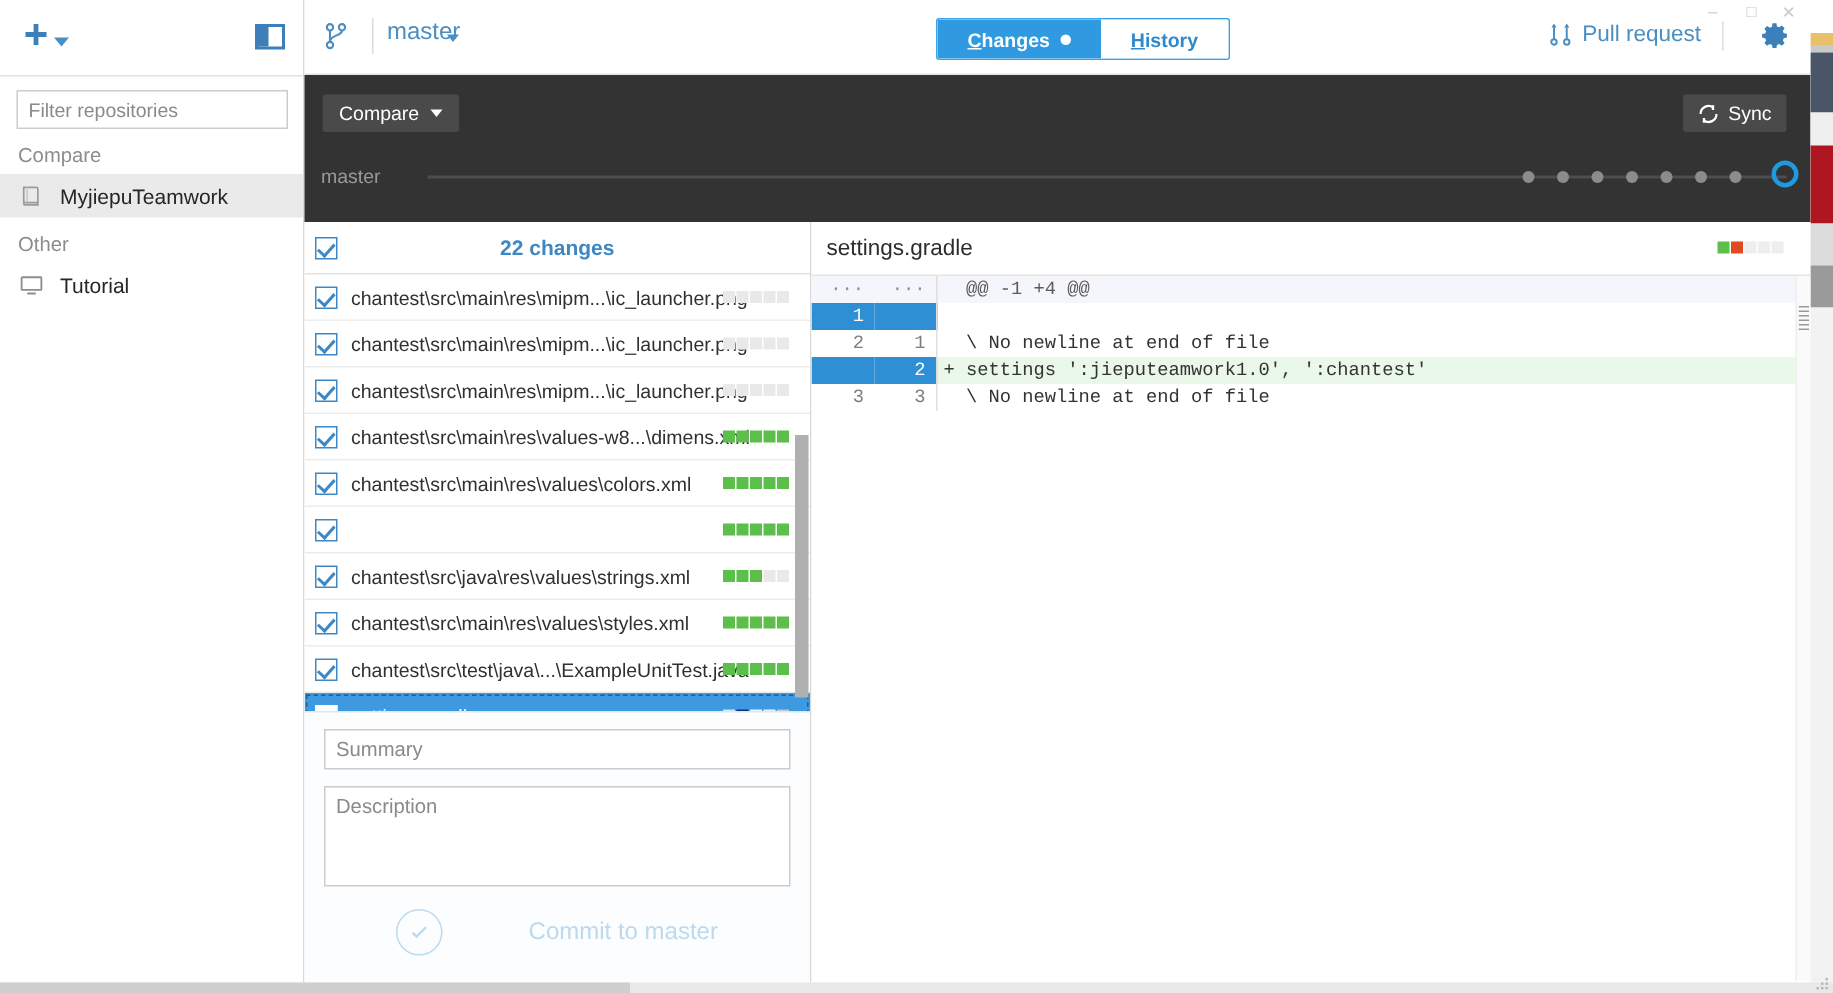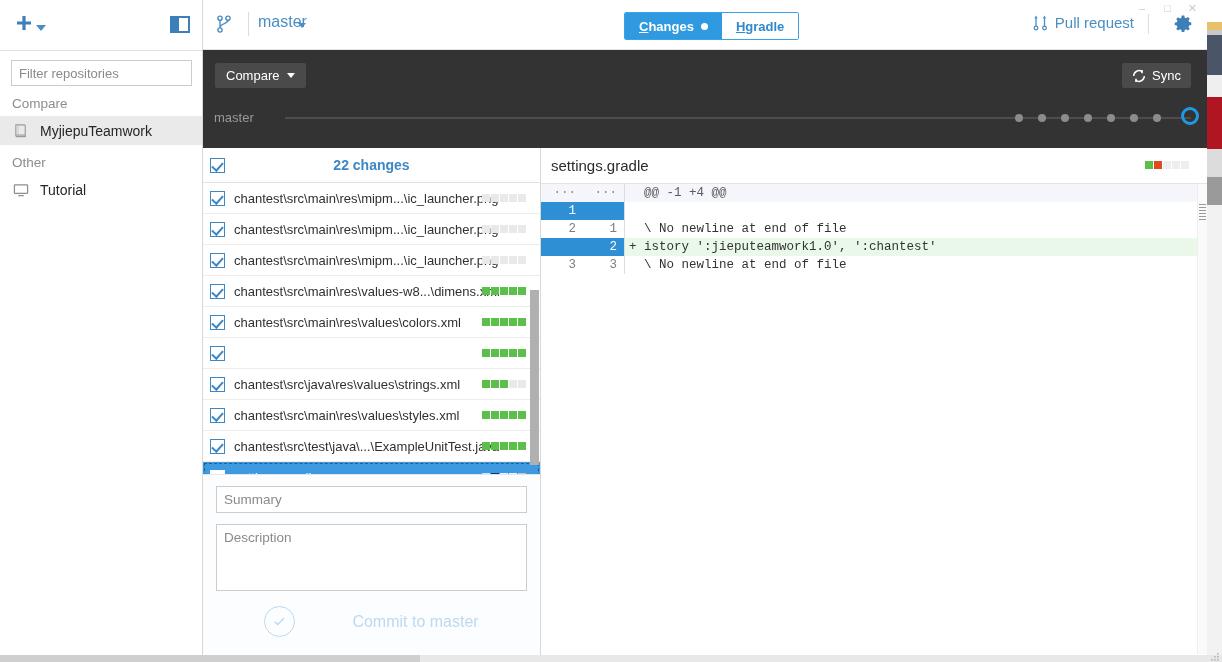--- a/index.html
+++ b/index.html
@@ -141,21 +141,21 @@
   .tabs {
     position: absolute; left: 421px; top: 12px;
     display: flex;
     height: 26px;
     border: 1px solid #3aa3e8;
     border-radius: 2px;
     overflow: hidden;
   }
   .tab {
     display: flex; align-items: center; justify-content: center;
-    padding: 0 14px;
+    padding: 0 20px;
     font-size: 13px;
     font-weight: bold;
     color: #2f89cc;
     background: #fff;
     cursor: default;
     white-space: nowrap;
   }
   .tab.active { background: #2f9ae0; color: #ffffff; }
   .tab u { text-decoration: underline; }
   .tab-dot {
@@ -550,21 +550,21 @@
       <div class="hdr-divider"></div>
       <div class="branch-name">master</div>
       <div class="branch-caret"></div>
 
       <div class="tabs">
         <div class="tab active">
           <span><u>C</u><span>hanges</span></span>
           <span class="tab-dot"></span>
         </div>
         <div class="tab">
-          <span><u>H</u><span>gradle</span></span>
+          <span><u>H</u><span>istory</span></span>
         </div>
       </div>
 
       <div class="pr-btn">
         <span class="pr-icon">
           <svg viewBox="0 0 15 17" width="15" height="17" aria-hidden="true">
             <circle cx="3" cy="14" r="1.8" fill="none" stroke="#4a8ec2" stroke-width="1.3"></circle>
             <circle cx="11.5" cy="14" r="1.8" fill="none" stroke="#4a8ec2" stroke-width="1.3"></circle>
             <path d="M3 12.2V4.2M11.5 12.2V4.2" fill="none" stroke="#4a8ec2" stroke-width="1.3"></path>
             <path d="M1.3 4.4 3 1.6l1.7 2.8zM9.8 4.4l1.7-2.8 1.7 2.8z" fill="#4a8ec2"></path>
@@ -755,21 +755,21 @@
             <b style="background: rgb(224, 74, 32);"></b>
             <b style="background: rgb(238, 238, 238);"></b>
             <b style="background: rgb(238, 238, 238);"></b>
             <b style="background: rgb(238, 238, 238);"></b>
           </span>
       </div>
       <div class="diff-body" id="diffbody">
           <div class="dline hunk"><span class="gutter">···</span><span class="gutter sep">···</span><span class="code">  @@ -1 +4 @@</span></div>
           <div class="dline del"><span class="gutter hl">1</span><span class="gutter sep hl"></span></div>
           <div class="dline ctx"><span class="gutter">2</span><span class="gutter sep">1</span><span class="code">  \ No newline at end of file</span></div>
-          <div class="dline add"><span class="gutter hl"></span><span class="gutter sep hl">2</span><span class="code">+ istory ':jieputeamwork1.0', ':chantest'</span></div>
+          <div class="dline add"><span class="gutter hl"></span><span class="gutter sep hl">2</span><span class="code">+ settings ':jieputeamwork1.0', ':chantest'</span></div>
           <div class="dline ctx"><span class="gutter">3</span><span class="gutter sep">3</span><span class="code">  \ No newline at end of file</span></div>
         </div>
       <div class="diff-scroll-v"></div>
       <div class="diff-grip">
         <svg viewBox="0 0 7 36" width="7" height="36" aria-hidden="true">
           <g fill="#9a9a9a">
             <rect x="0" y="8" width="7" height="1"></rect>
               <rect x="0" y="11" width="7" height="1"></rect>
             <rect x="0" y="14" width="7" height="1"></rect>
               <rect x="0" y="17" width="7" height="1"></rect>

